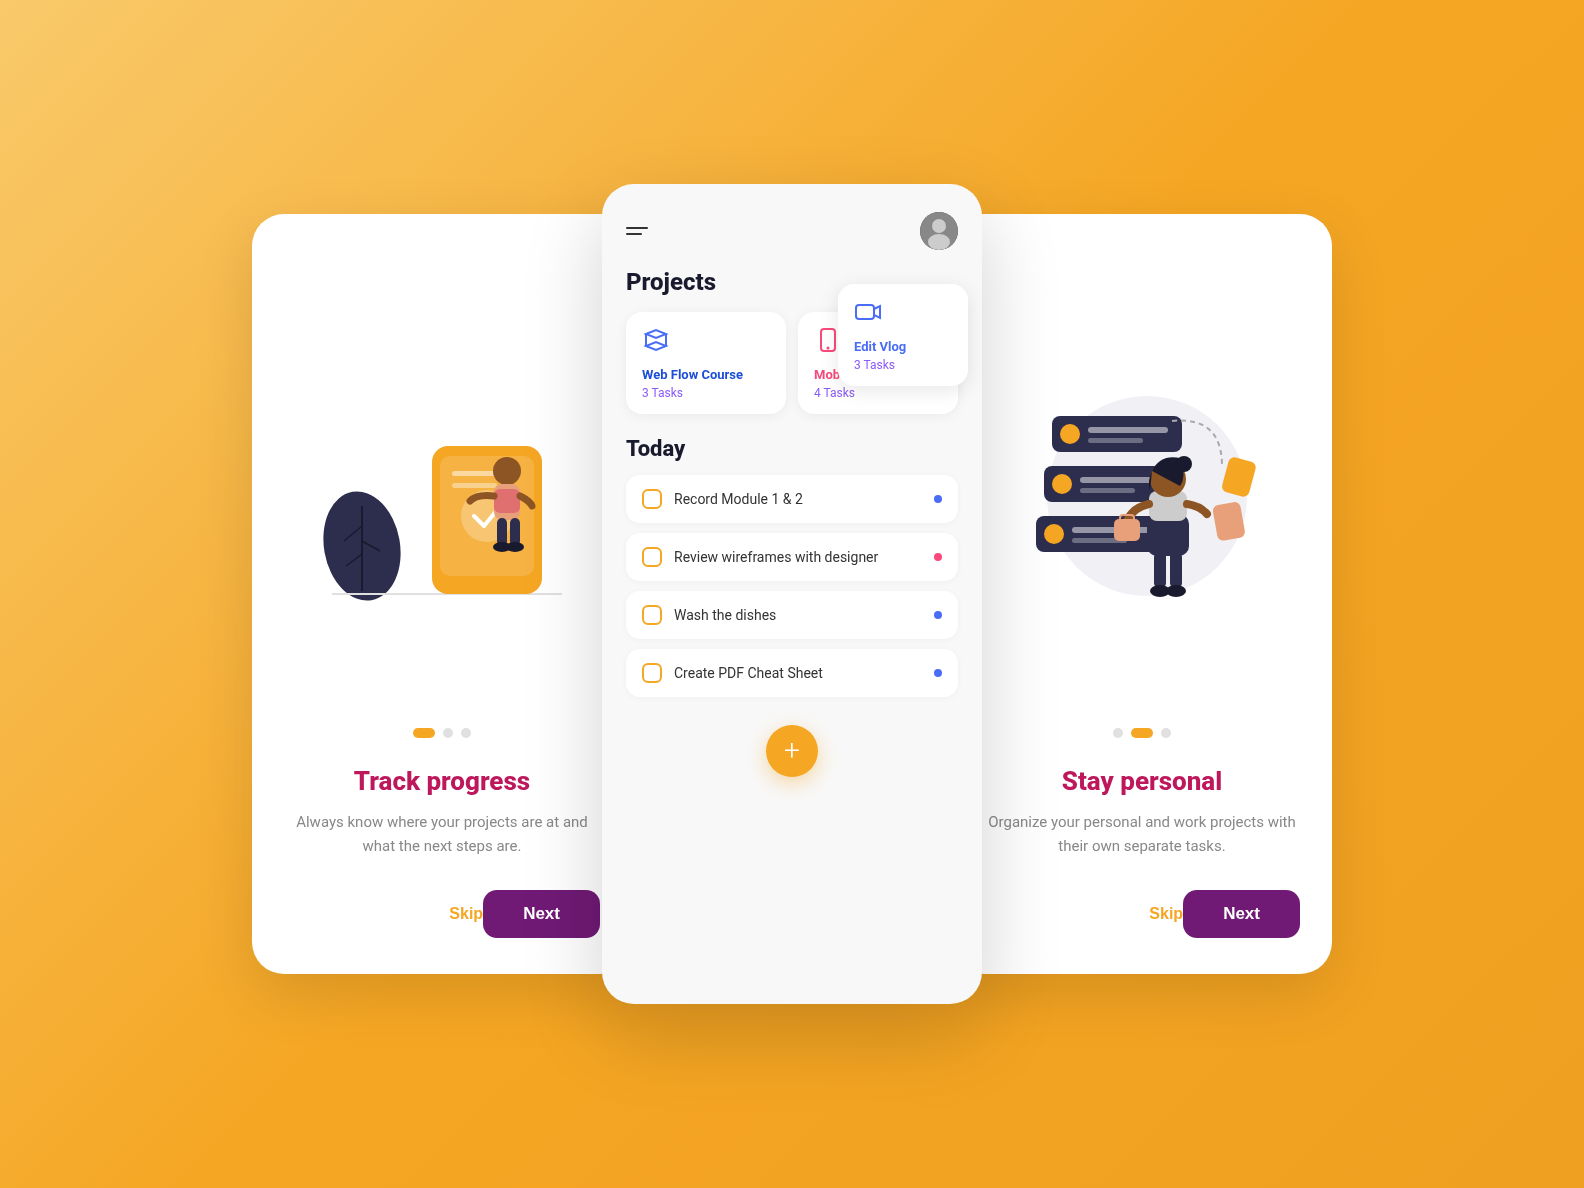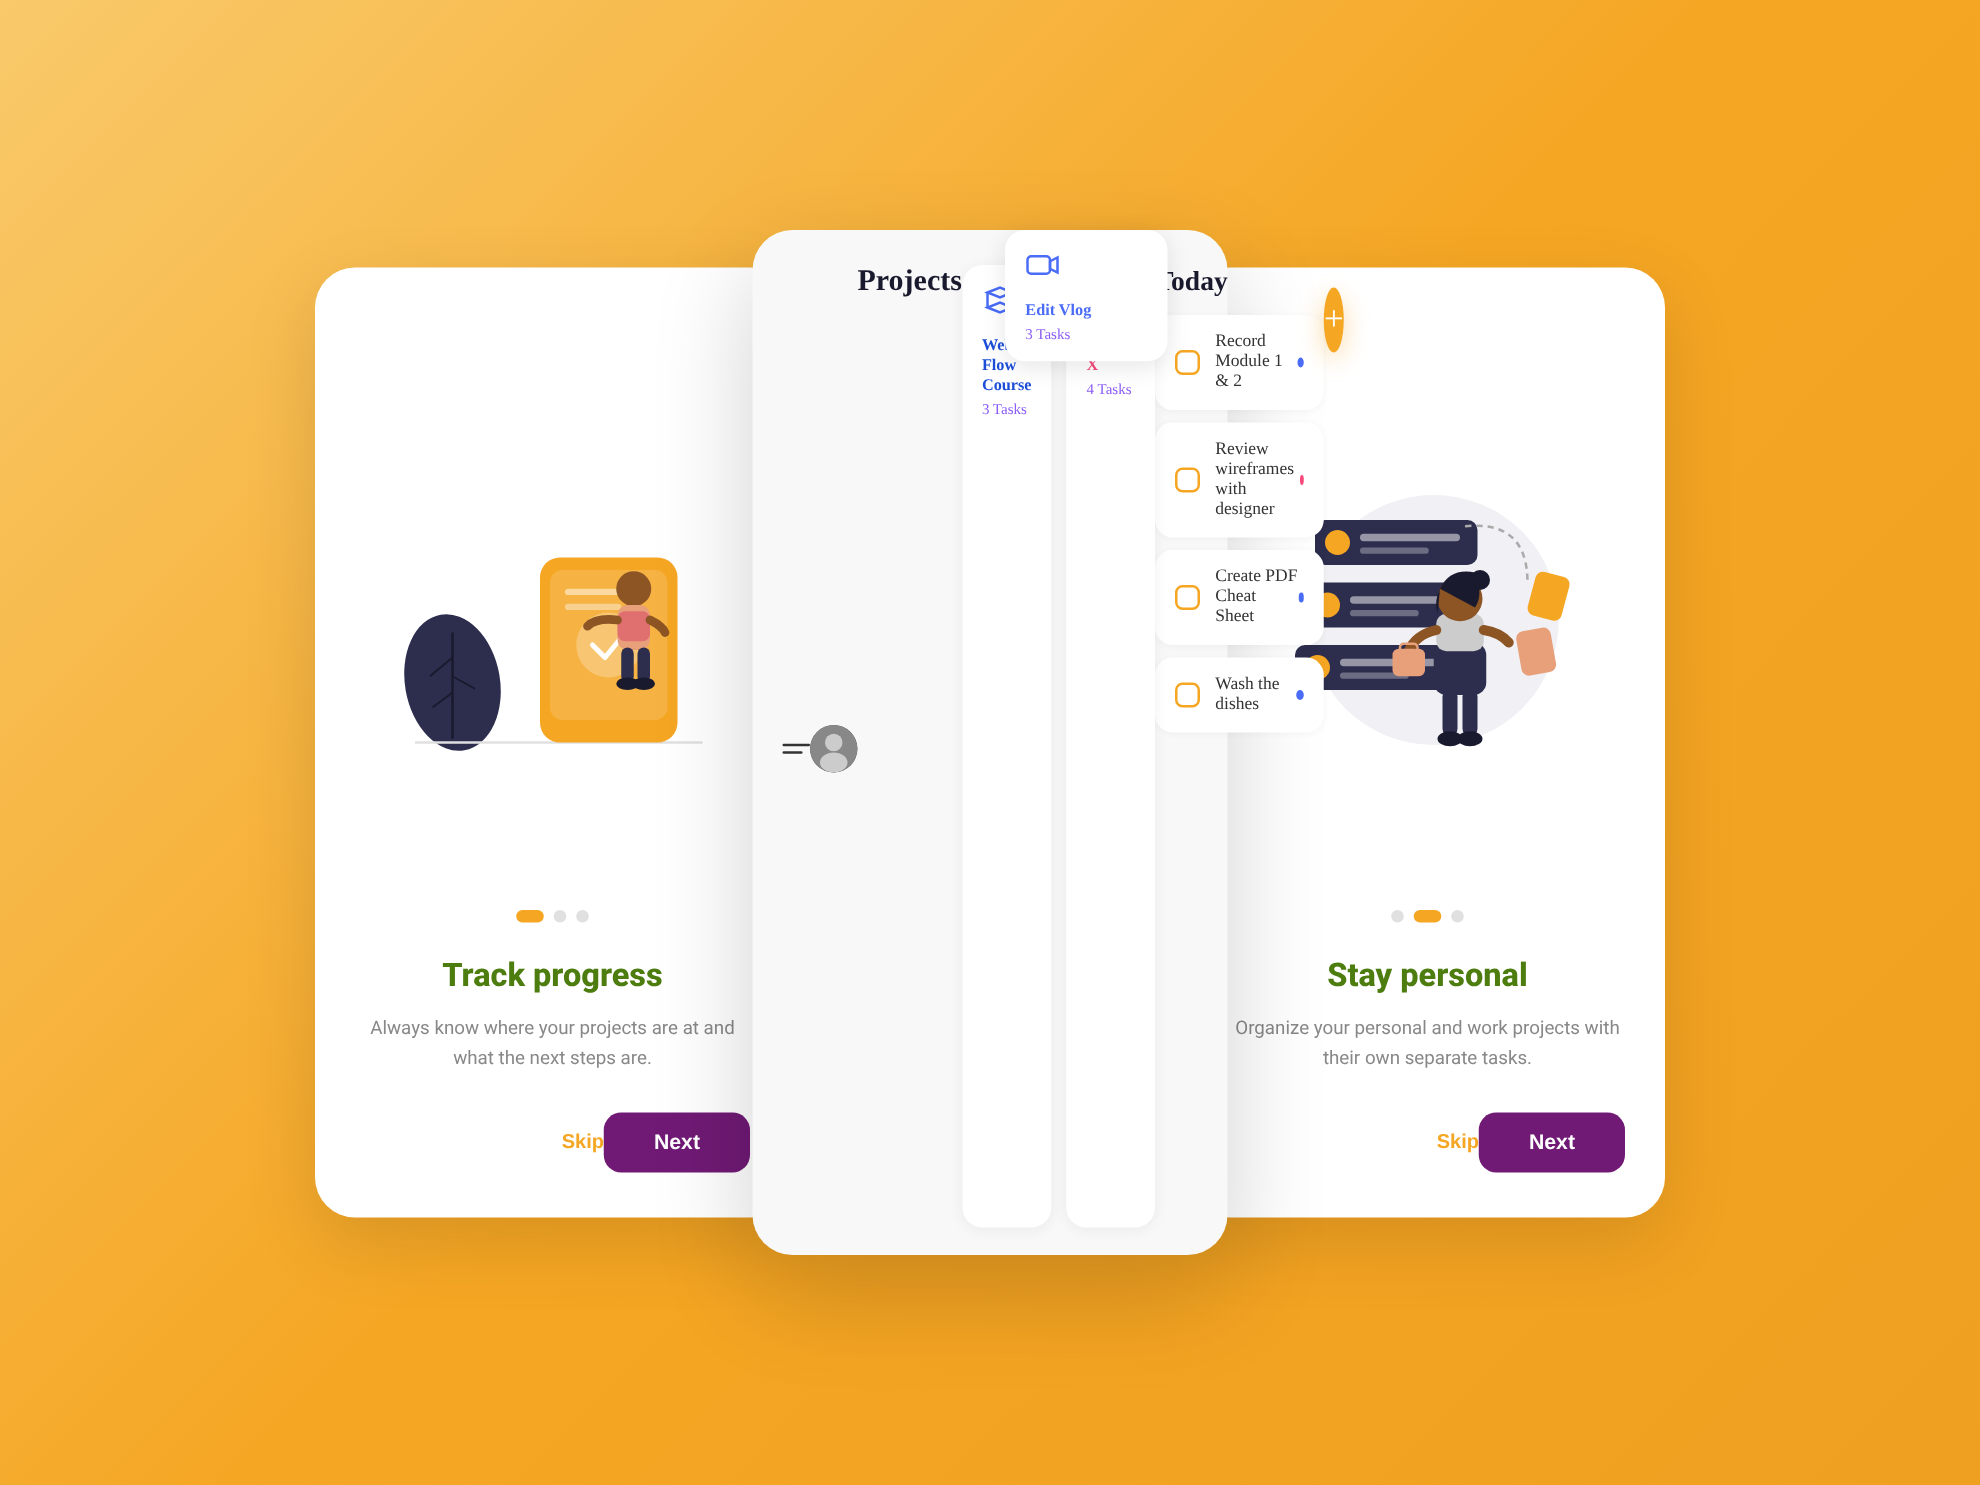--- a/index.html
+++ b/index.html
@@ -57,21 +57,21 @@
       background: #e0e0e0;
     }
     .dot.active {
       background: #f5a623;
       width: 22px;
       border-radius: 5px;
     }
     .card-title {
       font-size: 26px;
       font-weight: 800;
-      color: #4d7c0f;
+      color: #be185d;
       text-align: center;
       margin-bottom: 14px;
     }
     .card-desc {
       font-size: 15px;
       color: #888;
       text-align: center;
       line-height: 1.6;
       margin-bottom: 32px;
     }
@@ -100,27 +100,27 @@
       cursor: pointer;
     }
 
     
     .card-middle {
       background: #f8f8f8;
       border-radius: 32px;
       width: 380px;
       height: 820px;
       display: flex;
+      flex-direction: column;
       padding: 28px 24px 0;
       box-shadow: 0 30px 80px rgba(0,0,0,0.18);
       position: absolute;
       left: 50%;
       transform: translateX(-50%);
       z-index: 3;
-      font-family: Liberation Serif, serif;
     }
     .middle-header {
       display: flex;
       align-items: center;
       justify-content: space-between;
       margin-bottom: 18px;
     }
     .hamburger-icon {
       display: flex;
       flex-direction: column;
@@ -395,29 +395,29 @@
         <div class="task-left">
           <div class="task-checkbox"></div>
           <span class="task-text">Review wireframes with designer</span>
         </div>
         <div class="task-dot red"></div>
       </div>
 
       <div class="task-item">
         <div class="task-left">
           <div class="task-checkbox"></div>
-          <span class="task-text">Create PDF Cheat Sheet</span>
+          <span class="task-text">Wash the dishes</span>
         </div>
         <div class="task-dot blue"></div>
       </div>
 
       <div class="task-item">
         <div class="task-left">
           <div class="task-checkbox"></div>
-          <span class="task-text">Wash the dishes</span>
+          <span class="task-text">Create PDF Cheat Sheet</span>
         </div>
         <div class="task-dot blue"></div>
       </div>
     </div>
 
     <div class="add-fab">+</div>
   </div>
 
   <div class="card-right">
     <div class="card-illustration">

